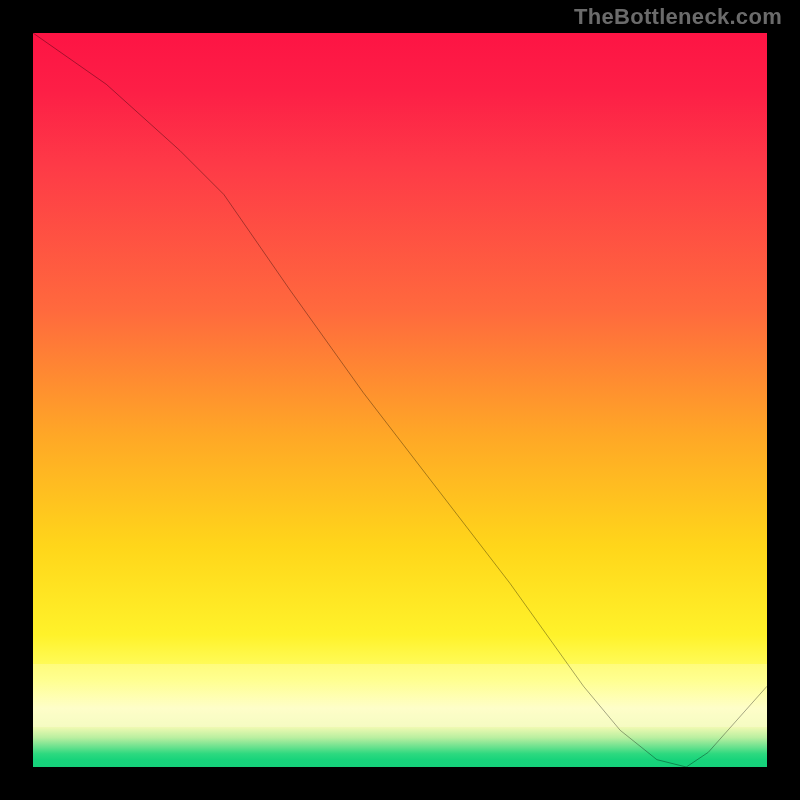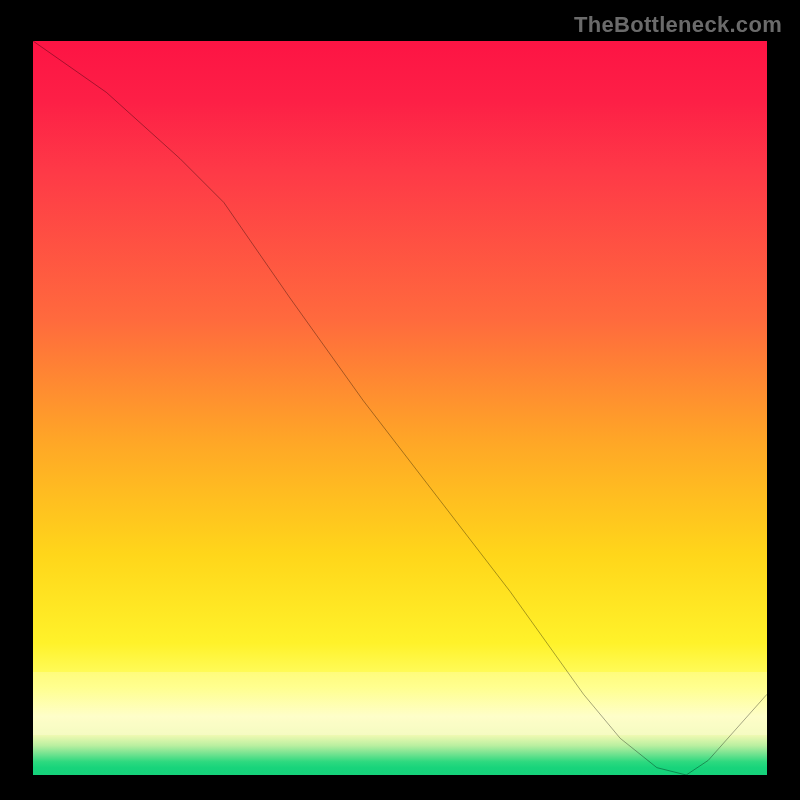--- a/index.html
+++ b/index.html
@@ -9,21 +9,20 @@
     height: 800px;
     background: #000;
     overflow: hidden;
     font-family: Arial, Helvetica, sans-serif;
   }
   .frame {
     position: relative;
     width: 800px;
     height: 772px;
     background: #000;
-    margin-top: 8px;
   }
   .watermark {
     position: absolute;
     top: 4px;
     right: 18px;
     font-size: 22px;
     font-weight: 600;
     color: #6b6b6b;
     letter-spacing: 0.3px;
     z-index: 50;

